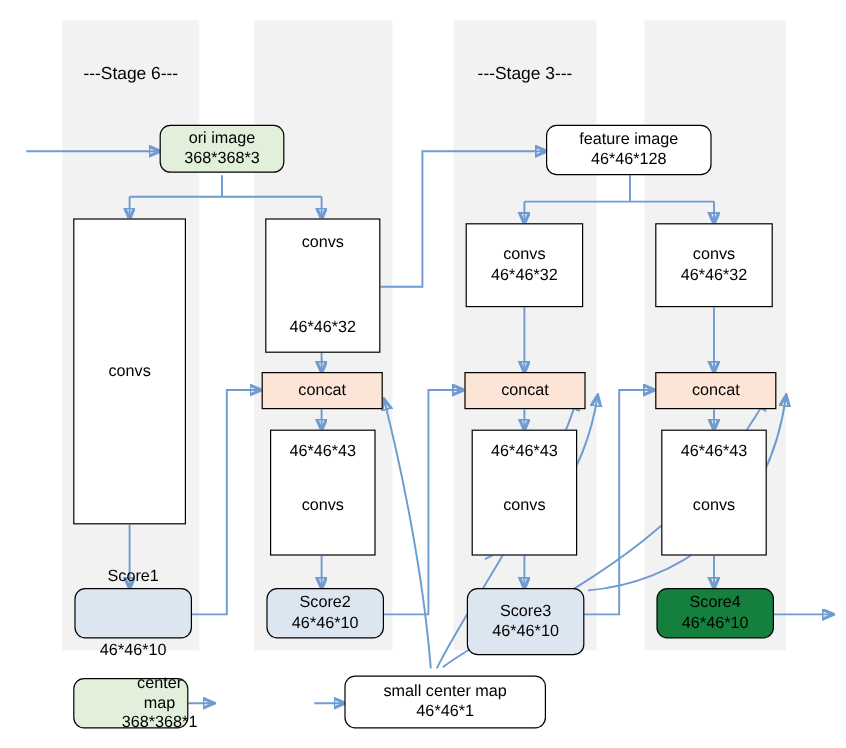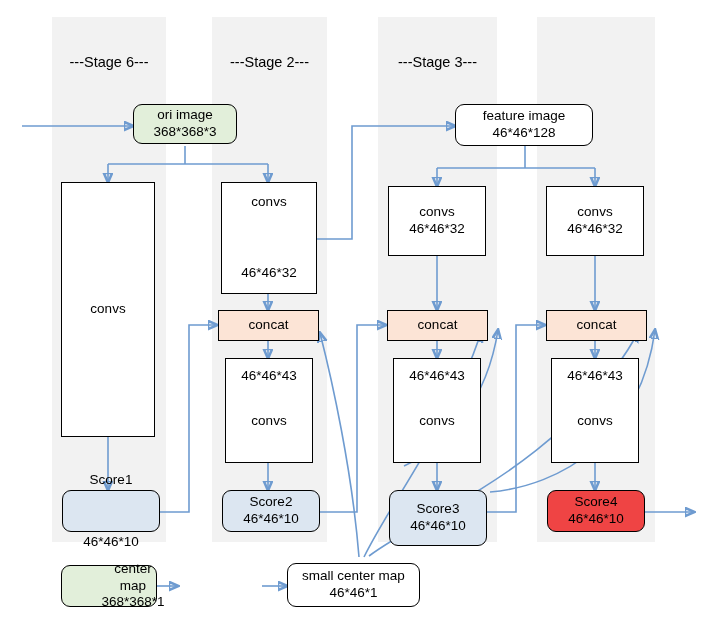--- a/index.html
+++ b/index.html
@@ -20,21 +20,20 @@
 <body>
 
 <div id="stage">
 
   <div class="col" style="left:52px;top:17px;width:114px;height:525px;"></div>
   <div class="col" style="left:212px;top:17px;width:115px;height:525px;"></div>
   <div class="col" style="left:378px;top:17px;width:119px;height:525px;"></div>
   <div class="col" style="left:537px;top:17px;width:118px;height:525px;"></div>
 
   <div class="stage-label" style="left:52px;top:54px;width:114px;">---Stage 6---</div>
-  <div class="stage-label" style="left:212px;top:54px;width:115px;">---Stage 2---</div>
   <div class="stage-label" style="left:378px;top:54px;width:119px;">---Stage 3---</div>
 
   <svg class="wires" viewBox="0 0 705 623">
     <defs>
       <marker id="ah" markerWidth="7" markerHeight="7" refX="5.6" refY="3" orient="auto">
         <path d="M0,0.4 L6,3 L0,5.6 z" fill="#6e9bd0" stroke="none"></path>
       </marker>
     </defs>
 
     <path d="M22,126 L133,126" marker-end="url(#ah)"></path>
@@ -146,29 +145,29 @@
     <span class="l2">46*46*10</span>
   </div>
   <div class="node round" style="left:222px;top:490px;width:98px;height:42px;background:#dce6f1;">
     <span>Score2</span>
     <span class="l2">46*46*10</span>
   </div>
   <div class="node round" style="left:389px;top:490px;width:98px;height:56px;background:#dce6f1;">
     <span>Score3</span>
     <span class="l2">46*46*10</span>
   </div>
-  <div class="node round" style="left:547px;top:490px;width:98px;height:42px;background:#ef4444;">
+  <div class="node round" style="left:547px;top:490px;width:98px;height:42px;background:#15803d;">
     <span>Score4</span>
     <span class="l2">46*46*10</span>
   </div>
 
   <div class="node round" style="left:61px;top:565px;width:96px;height:42px;background:#e2efda;padding-left:48px;">
     <span>center map</span>
     <span class="l2">368*368*1</span>
   </div>
 
 
-  <div class="node round" style="left:287px;top:563px;width:133px;height:44px;background:#ffffff;">
+  <div class="node round" style="left:287px;top:563px;width:168px;height:44px;background:#ffffff;">
     <span>small center map</span>
     <span class="l2">46*46*1</span>
   </div>
 
 </div>
 
 </body></html>

